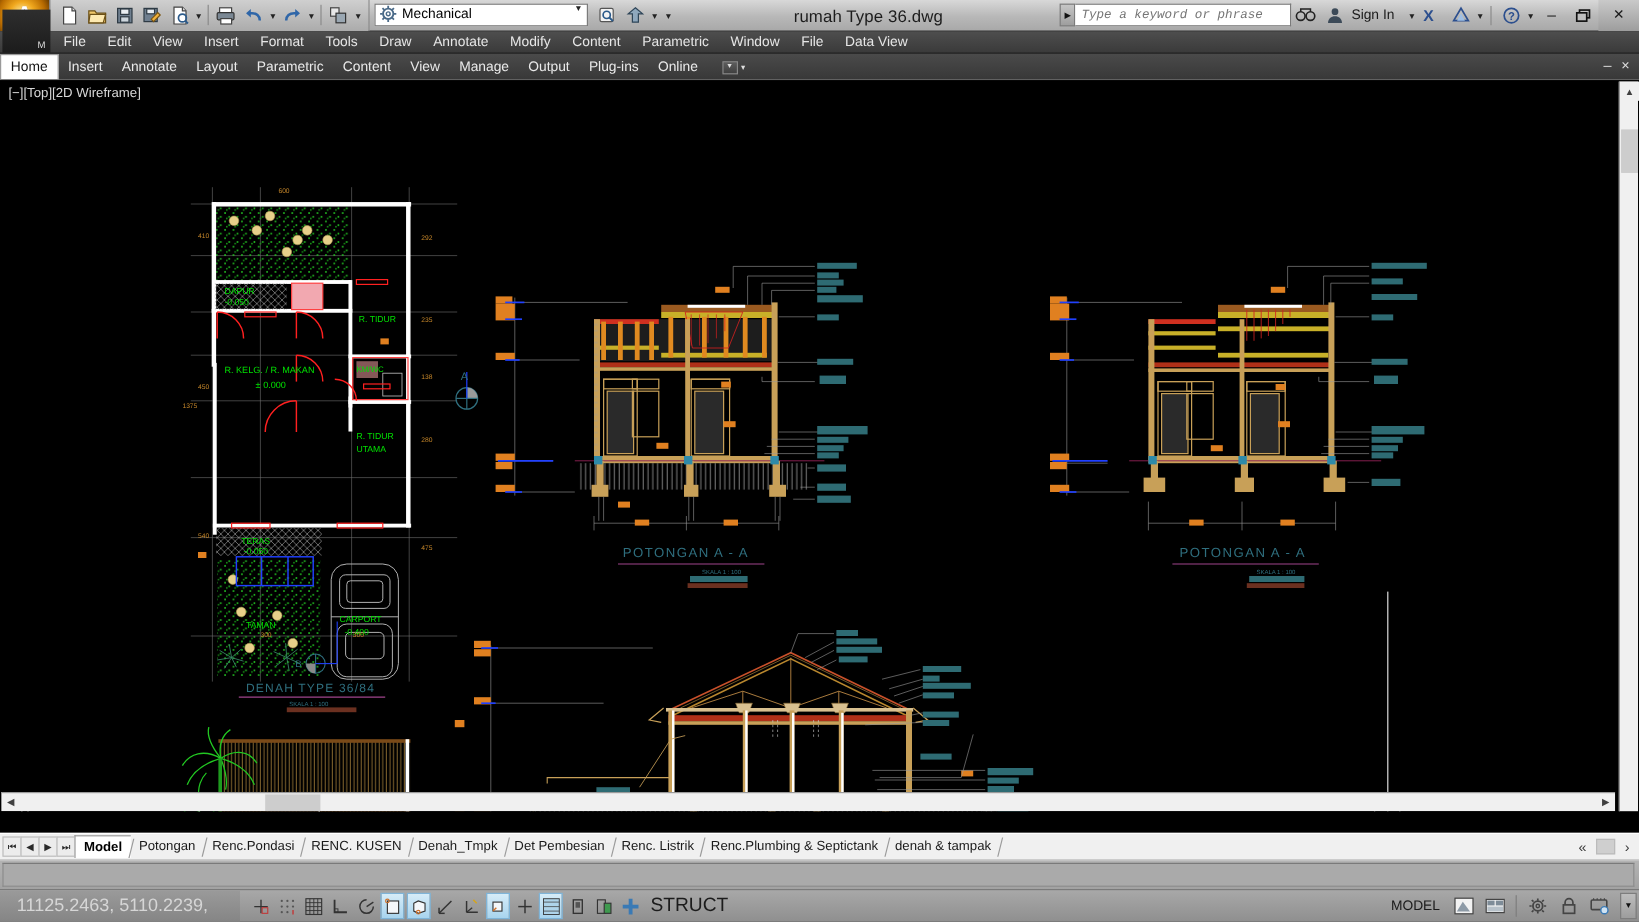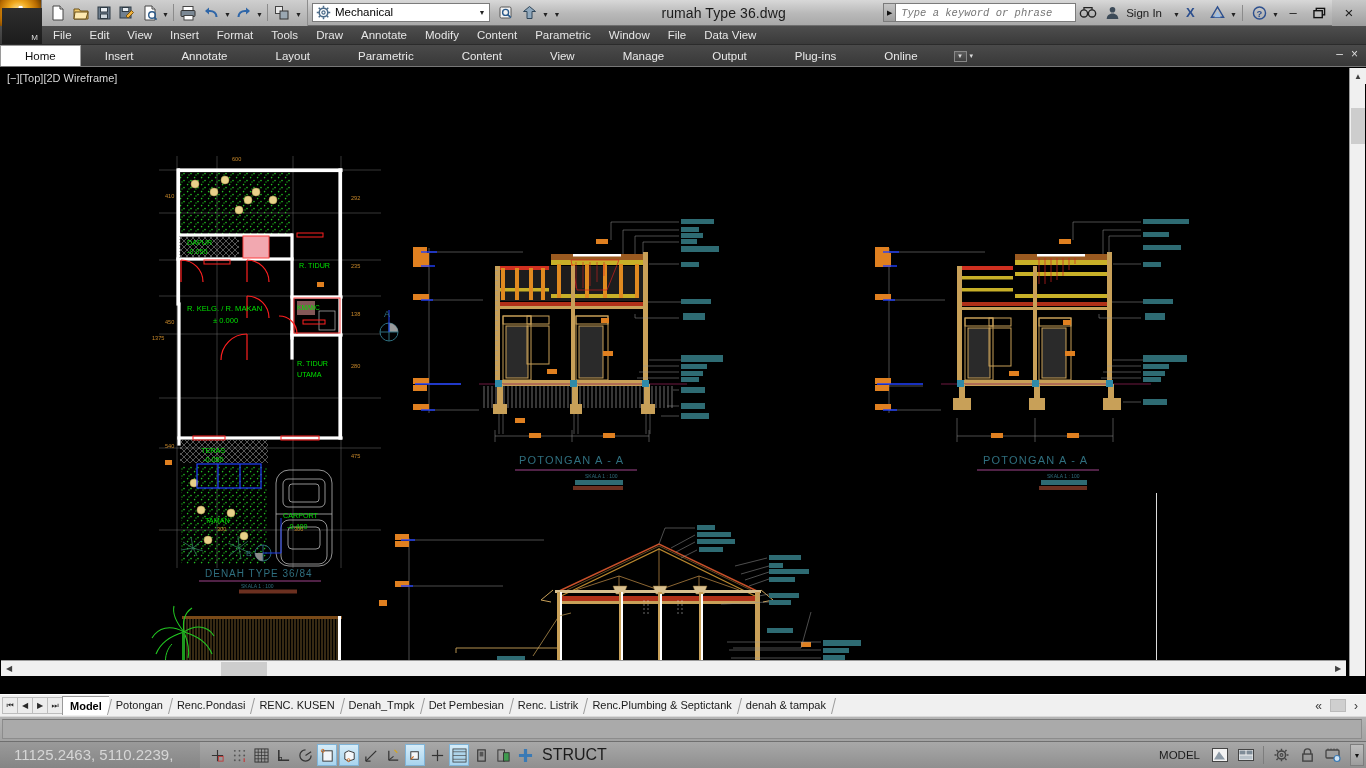--- a/index.html
+++ b/index.html
@@ -25,21 +25,21 @@
 
   .qat{ display:flex; align-items:center; height:26px; padding:0 4px;
         background:linear-gradient(#cfcfcf,#ababab); border-right:1px solid #8d8d8d; }
   .qicon{ width:21px; height:21px; display:flex; align-items:center; justify-content:center;
           position:relative; margin:0 1px; }
   .qicon svg{ display:block; }
   .qcaret{ width:9px; height:21px; display:flex; align-items:flex-end; justify-content:center;
            font-size:7px; color:#222; padding-bottom:5px; }
   .qsep{ width:1px; height:17px; background:#8b8b8b; margin:0 3px; }
 
-  #wsbox{ display:flex; align-items:center; height:19px; width:178px;
+  #wsbox{ display:flex; align-items:flex-start; height:19px; width:178px;
           background:#fff; border:1px solid #7b7b7b; margin:0 4px; }
   #wsbox .gear{ width:16px; height:16px; margin:0 3px; flex:0 0 auto; }
   #wsbox .wslabel{ font-size:11.5px; color:#000; flex:1 1 auto; line-height:17px; }
   #wsbox .dd{ width:14px; text-align:center; font-size:7px; color:#222; border-left:0; }
 
   #doctitle{ flex:1 1 auto; text-align:center; font-size:14px; color:#1c1c1c;
              letter-spacing:.1px; }
 
   #searchwrap{ display:flex; align-items:center; height:26px; }
   #searchtog{ width:13px; height:19px; background:linear-gradient(#c6c6c6,#9e9e9e);
@@ -65,21 +65,21 @@
   #mlogo{ position:absolute; left:2px; top:-18px; width:40px; height:36px;
           background:linear-gradient(#2e2e2e,#1c1c1c); }
   #mlogo .m{ position:absolute; right:4px; bottom:2px; font-size:8px; color:#ddd; }
 
   
   #ribbontabs{
     position:absolute; left:0; top:45px; width:1366px; height:22px;
     background:linear-gradient(#4a4a4a,#383838);
     display:flex; align-items:flex-end; border-bottom:1px solid #777;
   }
-  #ribbontabs .rt{ font-size:11.5px; color:#e9e9e9; padding:0 24px; height:20px; line-height:20px; }
+  #ribbontabs .rt{ font-size:11.5px; color:#e9e9e9; padding:0 8px; height:20px; line-height:20px; }
   #ribbontabs .rt.active{ background:#fff; color:#111; border:1px solid #9a9a9a; border-bottom:0;
                           height:21px; line-height:21px; }
   #ribbontabs .rdd{ margin-left:12px; display:flex; align-items:center; height:20px; }
   #ribbontabs .rdd .box{ width:13px; height:11px; background:linear-gradient(#5d5d5d,#3f3f3f);
                          border:1px solid #888; display:flex; align-items:center;
                          justify-content:center; font-size:6px; color:#ddd; }
   #ribbontabs .rdd .cv{ font-size:7px; color:#ddd; margin-left:3px; }
   #ribmin{ position:absolute; right:8px; top:2px; display:flex; gap:8px; align-items:center; }
   #ribmin span{ font-size:12px; color:#ddd; }
 

